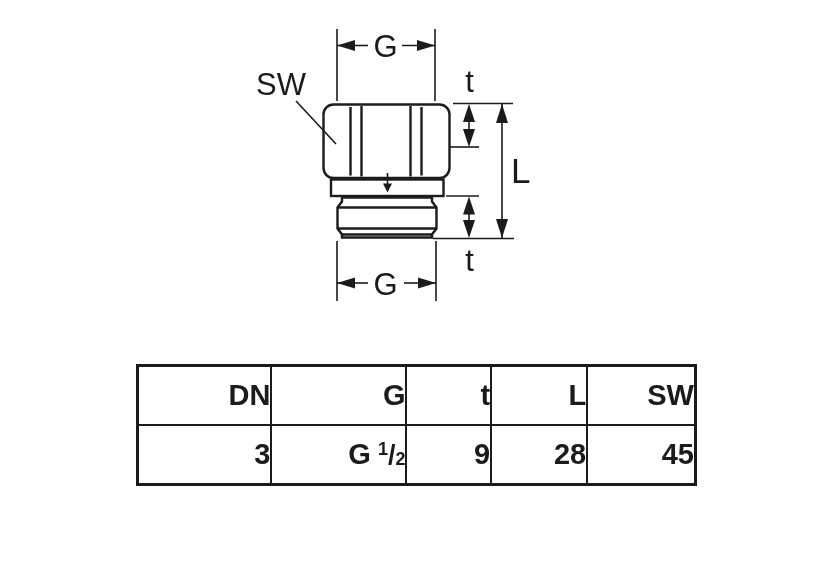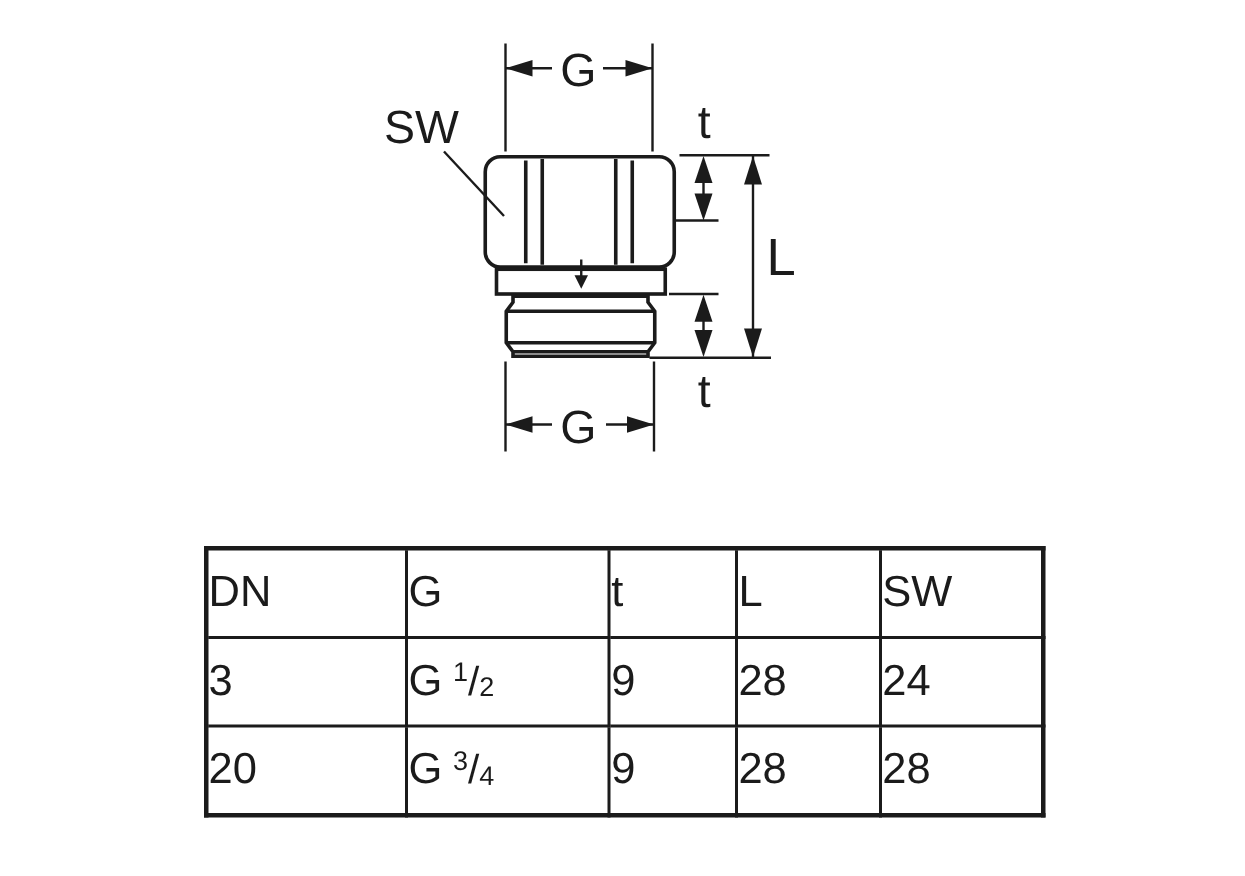--- a/index.html
+++ b/index.html
@@ -32,24 +32,24 @@
     border-collapse: collapse;
     table-layout: fixed;
     background: #ffffff;
   }
   table.spec, table.spec th, table.spec td {
     border: 2.5px solid #1b1b1b;
   }
   table.spec { border-width: 3px; }
   table.spec th, table.spec td {
     height: 57px;
-    text-align: left;
+    text-align: right;
     vertical-align: middle;
     font-size: 29px;
-    font-weight: normal;
+    font-weight: bold;
     padding: 0;
     color: #1b1b1b;
   }
   col.c-dn { width: 24.0%; }
   col.c-g  { width: 24.2%; }
   col.c-t  { width: 15.2%; }
   col.c-l  { width: 17.2%; }
   col.c-sw { width: 19.4%; }
   .g-num   { font-size: 18px; vertical-align: 9px; margin-left: 7px; }
   .g-slash { font-size: 27px; }
@@ -150,27 +150,18 @@
       </tr>
     </thead>
     <tbody>
       <tr>
         <td>3</td>
         <td>
           <span>G</span><span class="g-num">1</span><span class="g-slash">/</span><span class="g-den">2</span>
         </td>
         <td>9</td>
         <td>28</td>
-        <td>24</td>
-      </tr>
-      <tr>
-        <td>20</td>
-        <td>
-          <span>G</span><span class="g-num">3</span><span class="g-slash">/</span><span class="g-den">4</span>
-        </td>
-        <td>9</td>
-        <td>28</td>
-        <td>28</td>
+        <td>45</td>
       </tr>
     </tbody>
   </table>
 
 </div>
 
 </body></html>

